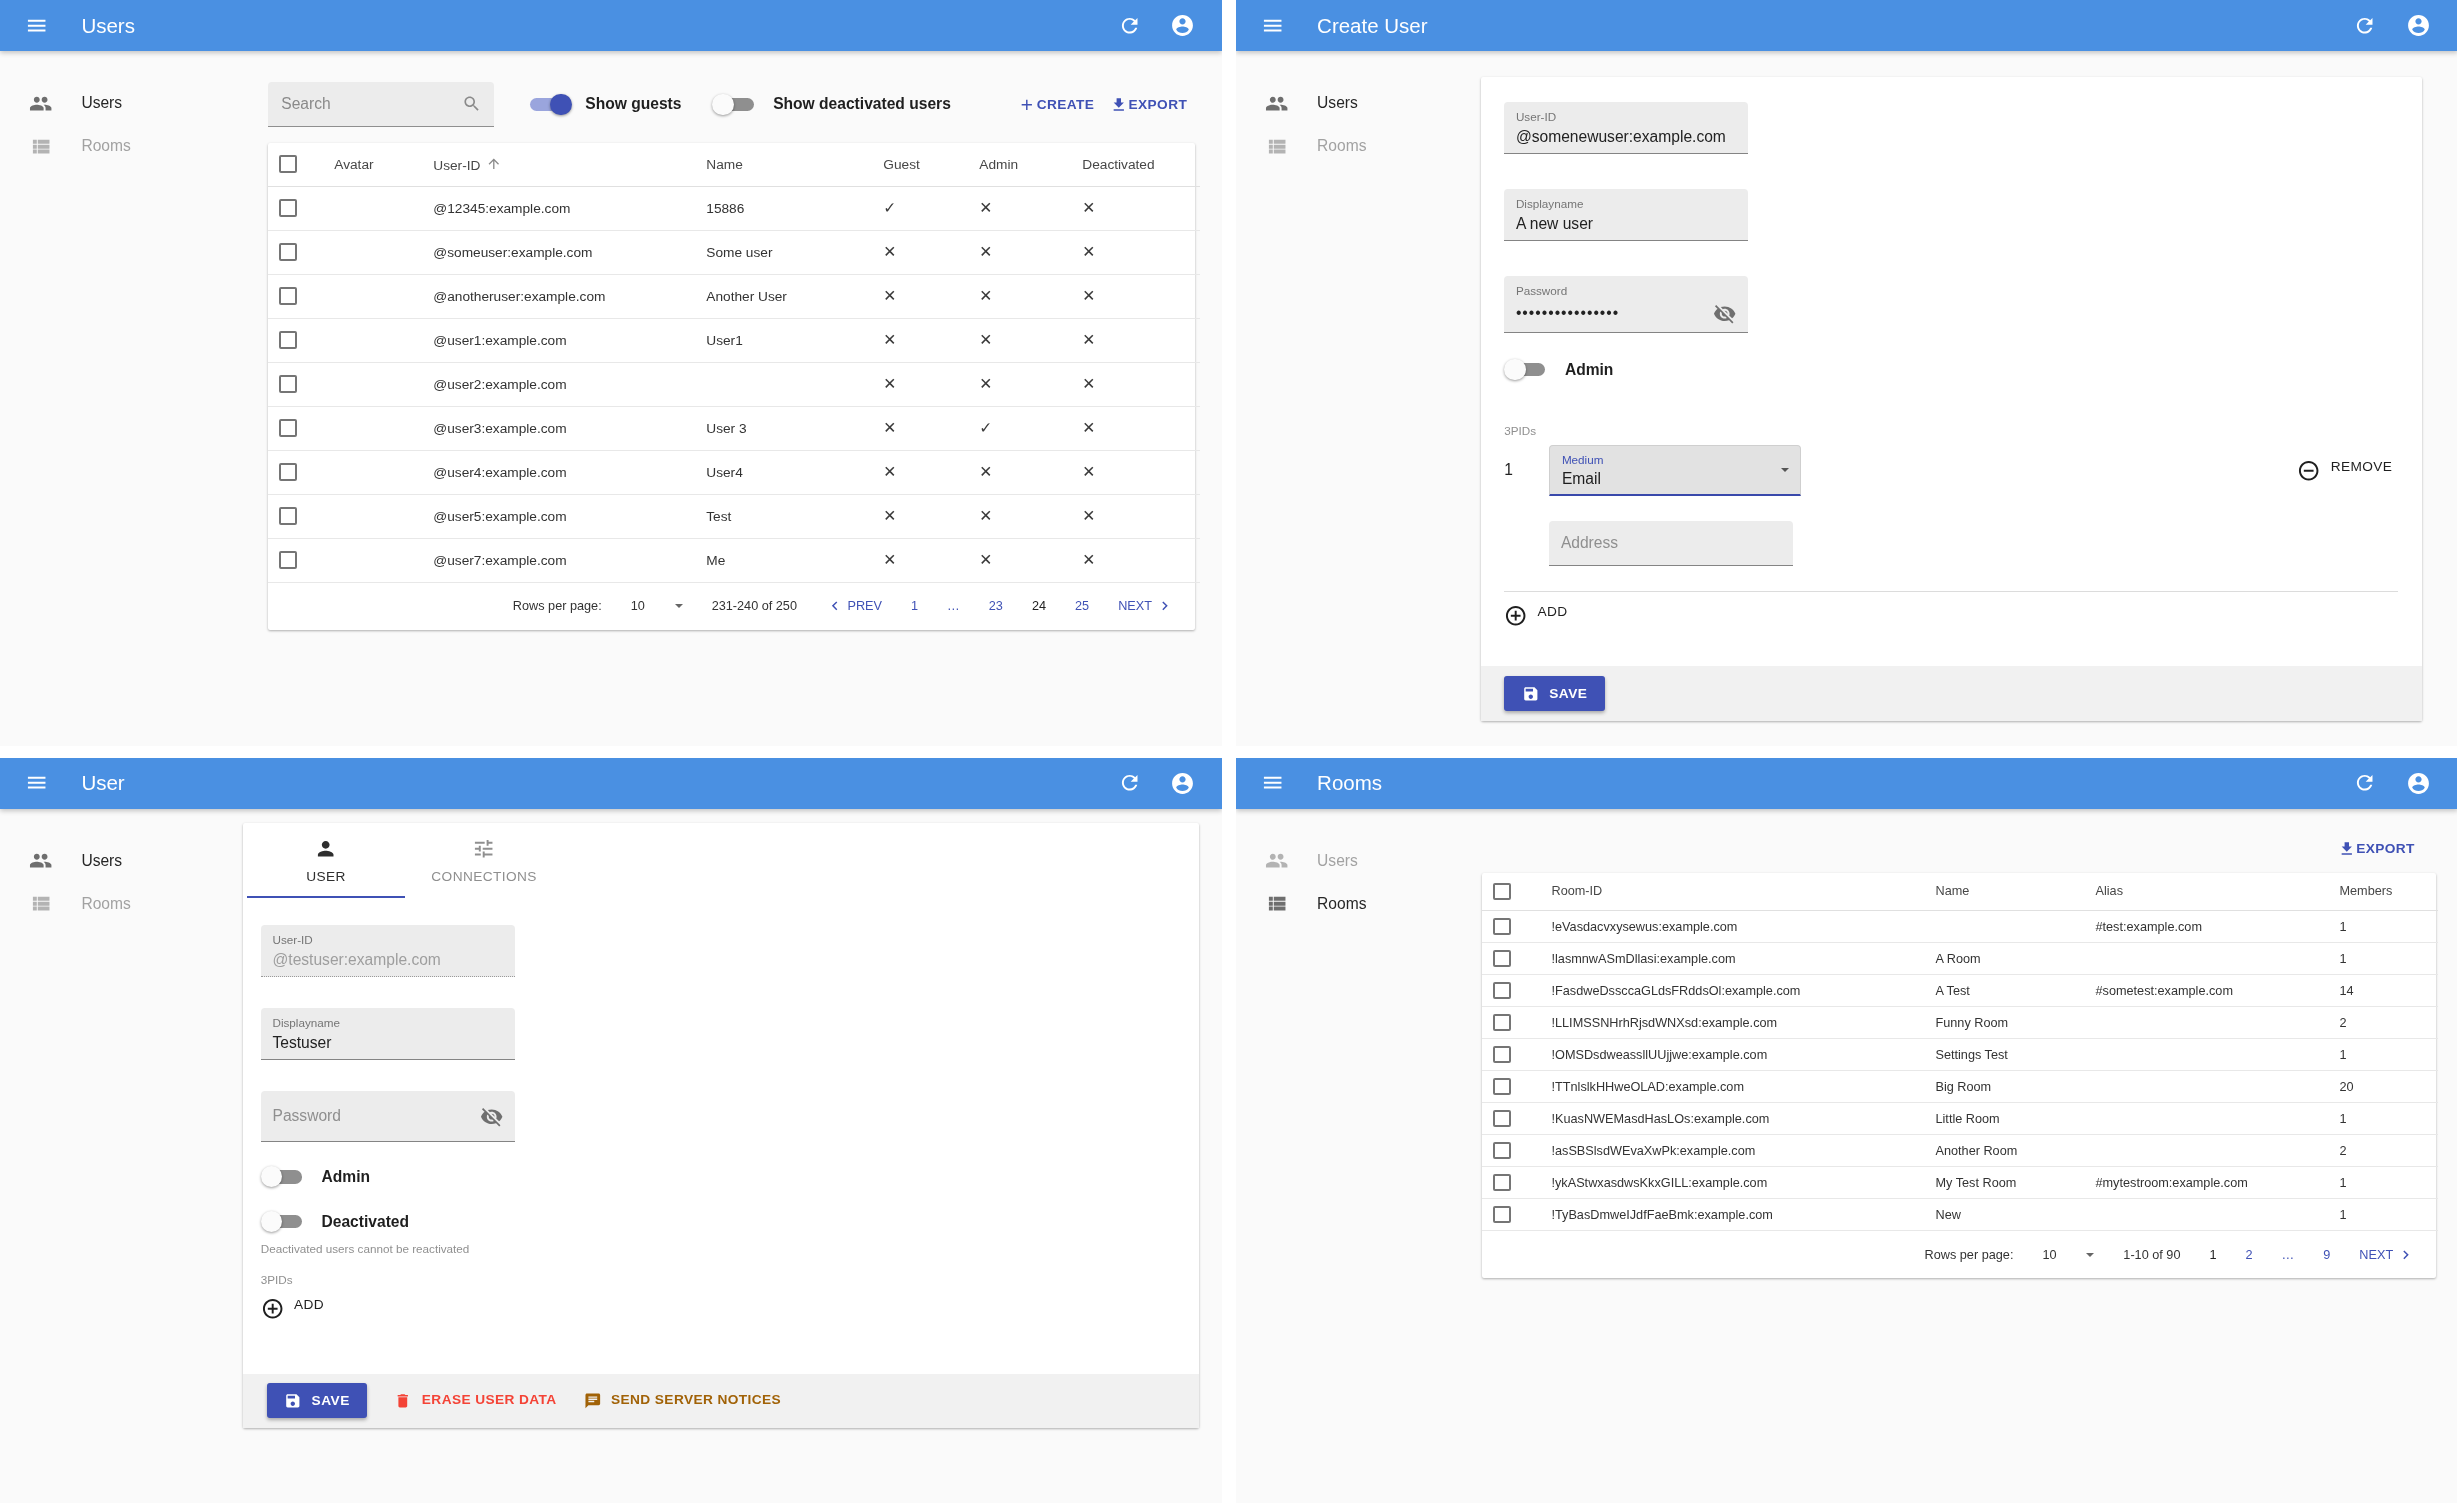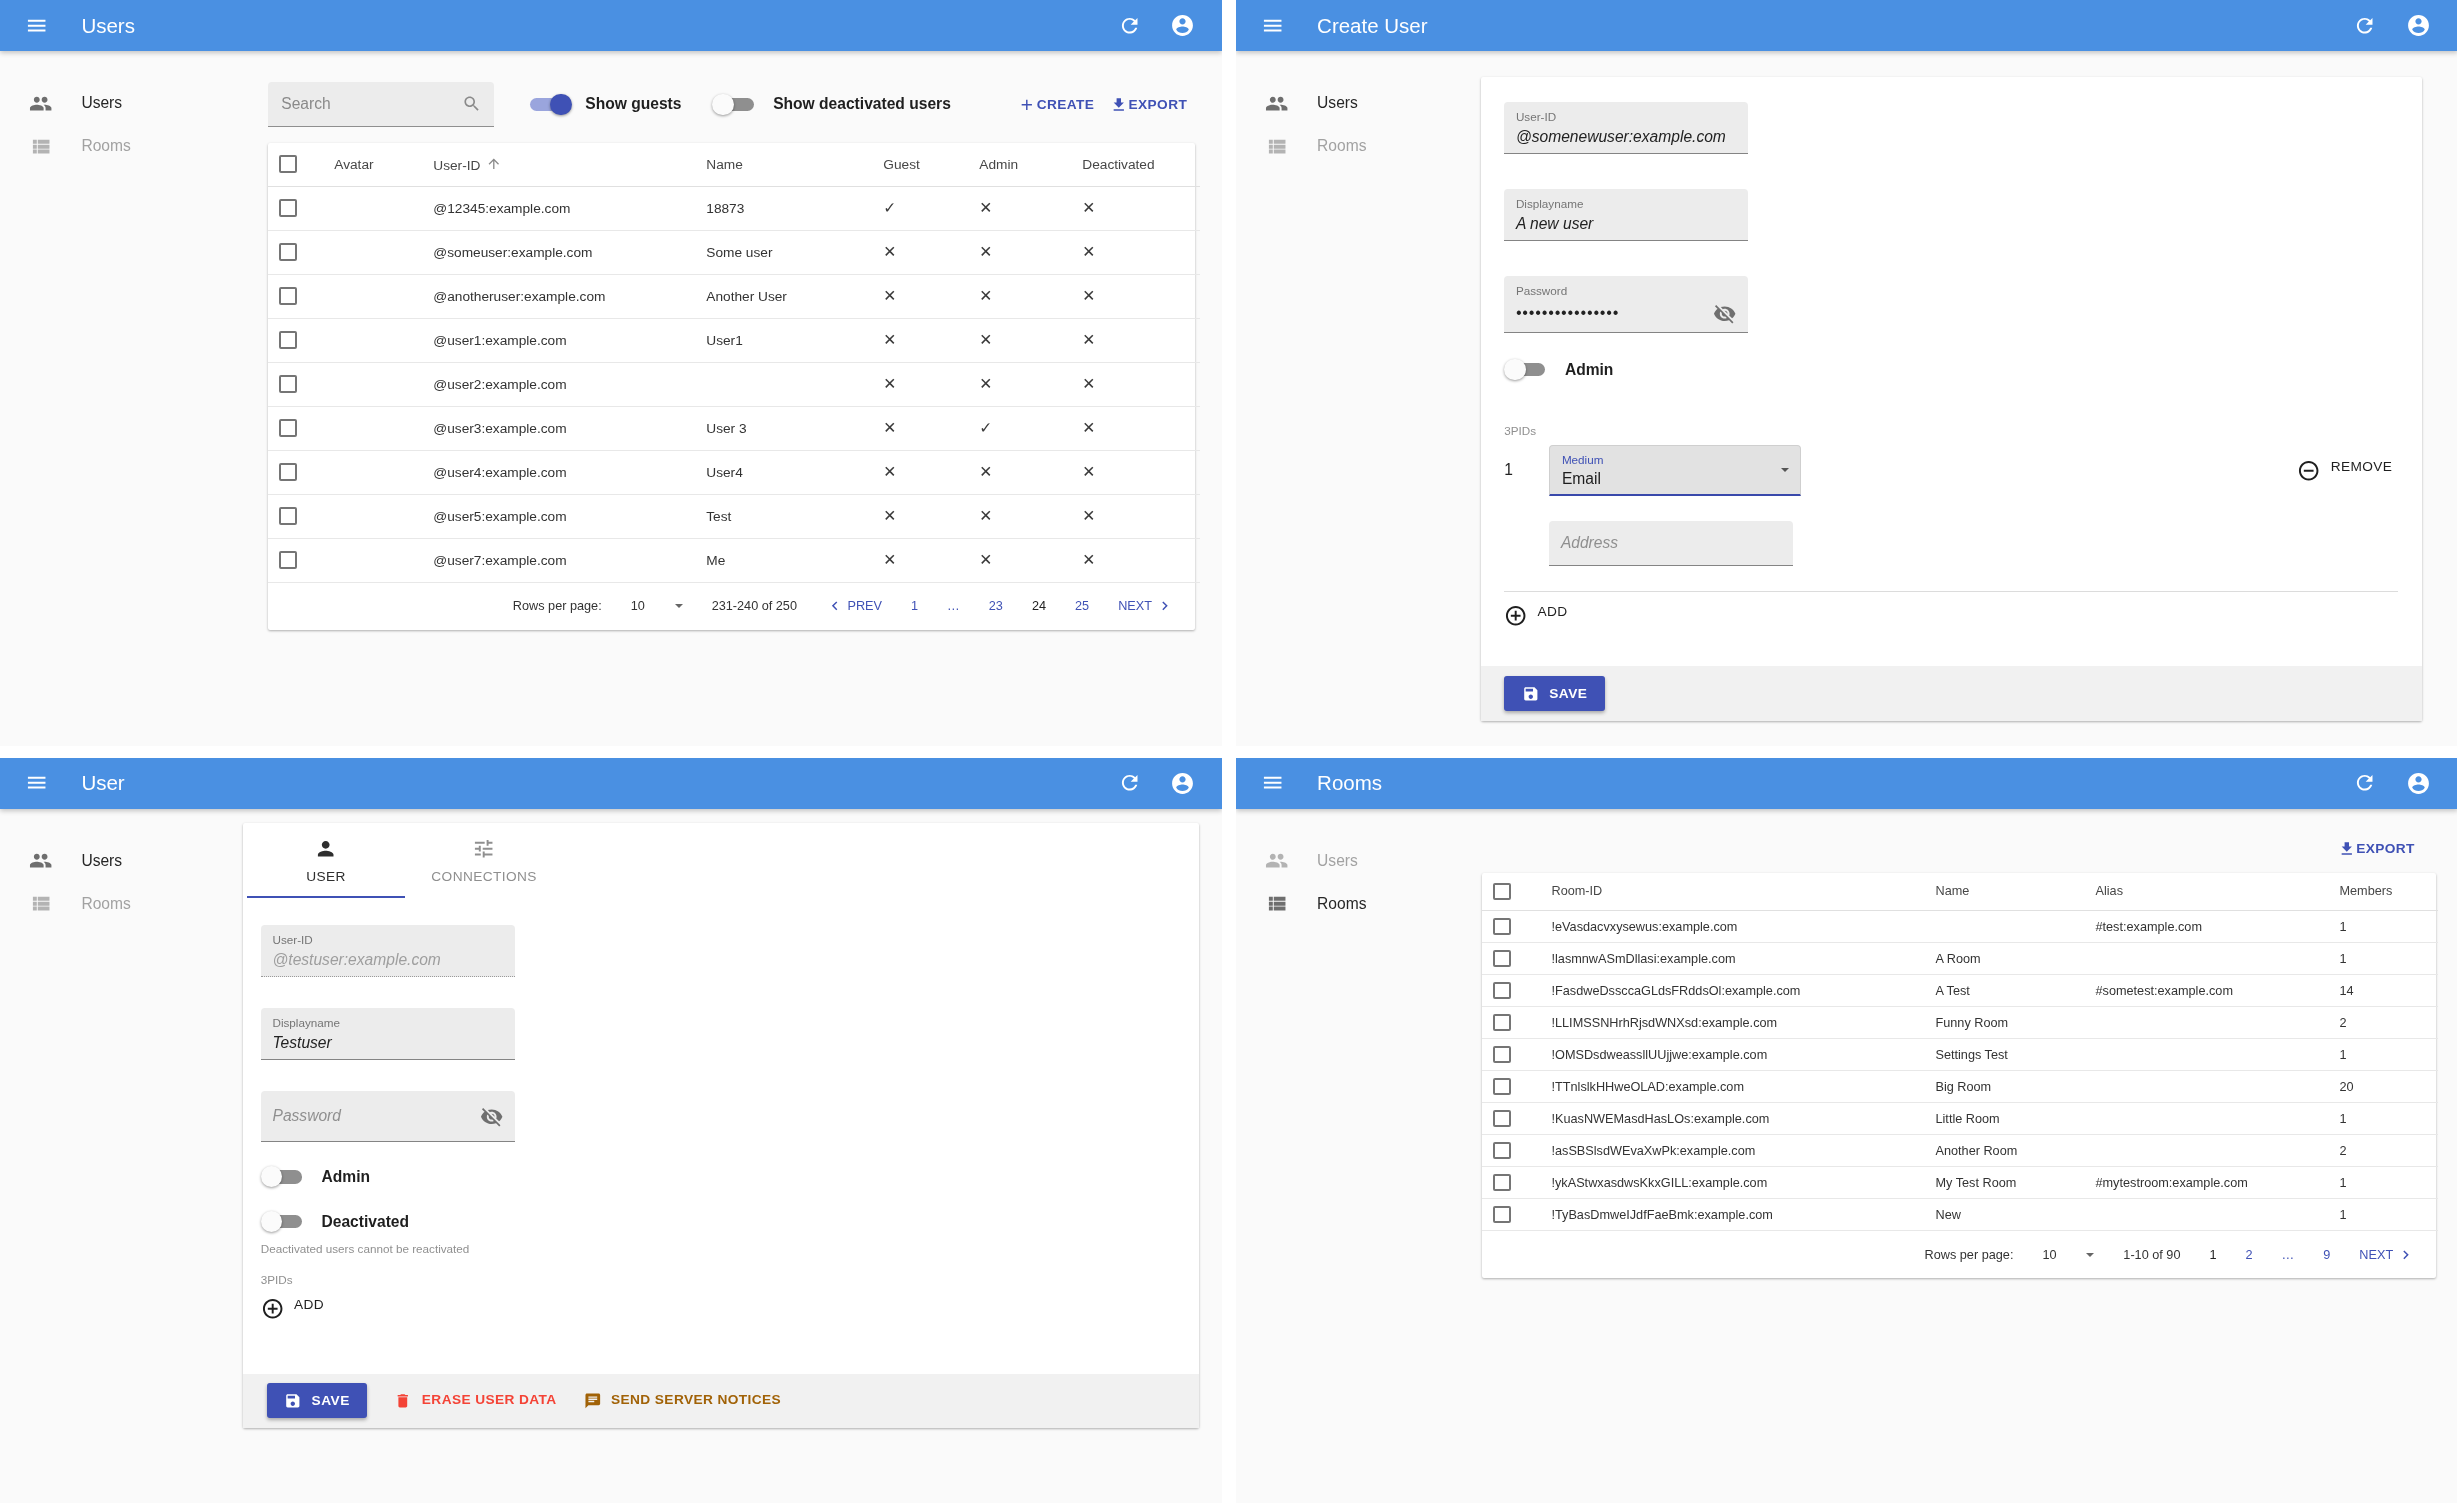--- a/index.html
+++ b/index.html
@@ -76,21 +76,21 @@
   .pg-current { color: #222; font-weight: 500; }
   .pg-nav { display: inline-flex; align-items: center; gap: 3.9px; }
 
   
   .formcard { display: flex; flex-direction: column; }
   .create-card { margin: 26px 36px 0 -4.9px; height: 644px; }
   .user-card   { margin: 14.6px 23.4px 0 -6.8px; height: 605px; }
   .form-content { padding: 25px 23.4px 0 23.4px; flex: 1; }
   .field { width: 244px; background: #ececec; border-bottom: 1px solid #848484; border-radius: 3.9px 3.9px 0 0; padding: 7.8px 11.7px 6.8px; }
   .field .flabel { font-size: 11.7px; color: #757575; margin-bottom: 4.9px; }
-  .field .fvalue { font-size: 15.6px; color: #222; min-height: 18.5px; font-style: italic; }
+  .field .fvalue { font-size: 15.6px; color: #222; min-height: 18.5px; }
   .field .fvalue.ph { color: #8f8f8f; }
   .field.disabled { border-bottom: 1px dotted #9a9a9a; }
   .field.disabled .fvalue { color: #9e9e9e; }
   .field-iconrow { display: flex; align-items: center; }
   .field-iconrow .fvalue { flex: 1; }
   .field-iconrow .icon { color: #6f6f6f; cursor: pointer; }
   .mt36 { margin-top: 35px; } .mt32 { margin-top: 31px; } .mt26 { margin-top: 25px; }
   .mt24 { margin-top: 23.4px; } .mt22 { margin-top: 21.5px; } .mt12 { margin-top: 11.7px; }
   .sectionlabel { font-size: 11.7px; color: #8f8f8f; }
   .helper { font-size: 11.7px; color: #909090; margin-top: 8.8px; }
@@ -227,21 +227,21 @@
               <th>Guest</th>
               <th>Admin</th>
               <th>Deactivated</th>
             </tr>
           </thead>
           <tbody>
             <tr>
                 <td><span class="cb"></span></td>
                 <td></td>
                 <td>@12345:example.com</td>
-                <td>18873</td>
+                <td>15886</td>
                 <td class="mark">✓</td>
                 <td class="mark">✕</td>
                 <td class="mark">✕</td>
               </tr>
             <tr>
                 <td><span class="cb"></span></td>
                 <td></td>
                 <td>@someuser:example.com</td>
                 <td>Some user</td>
                 <td class="mark">✕</td>

